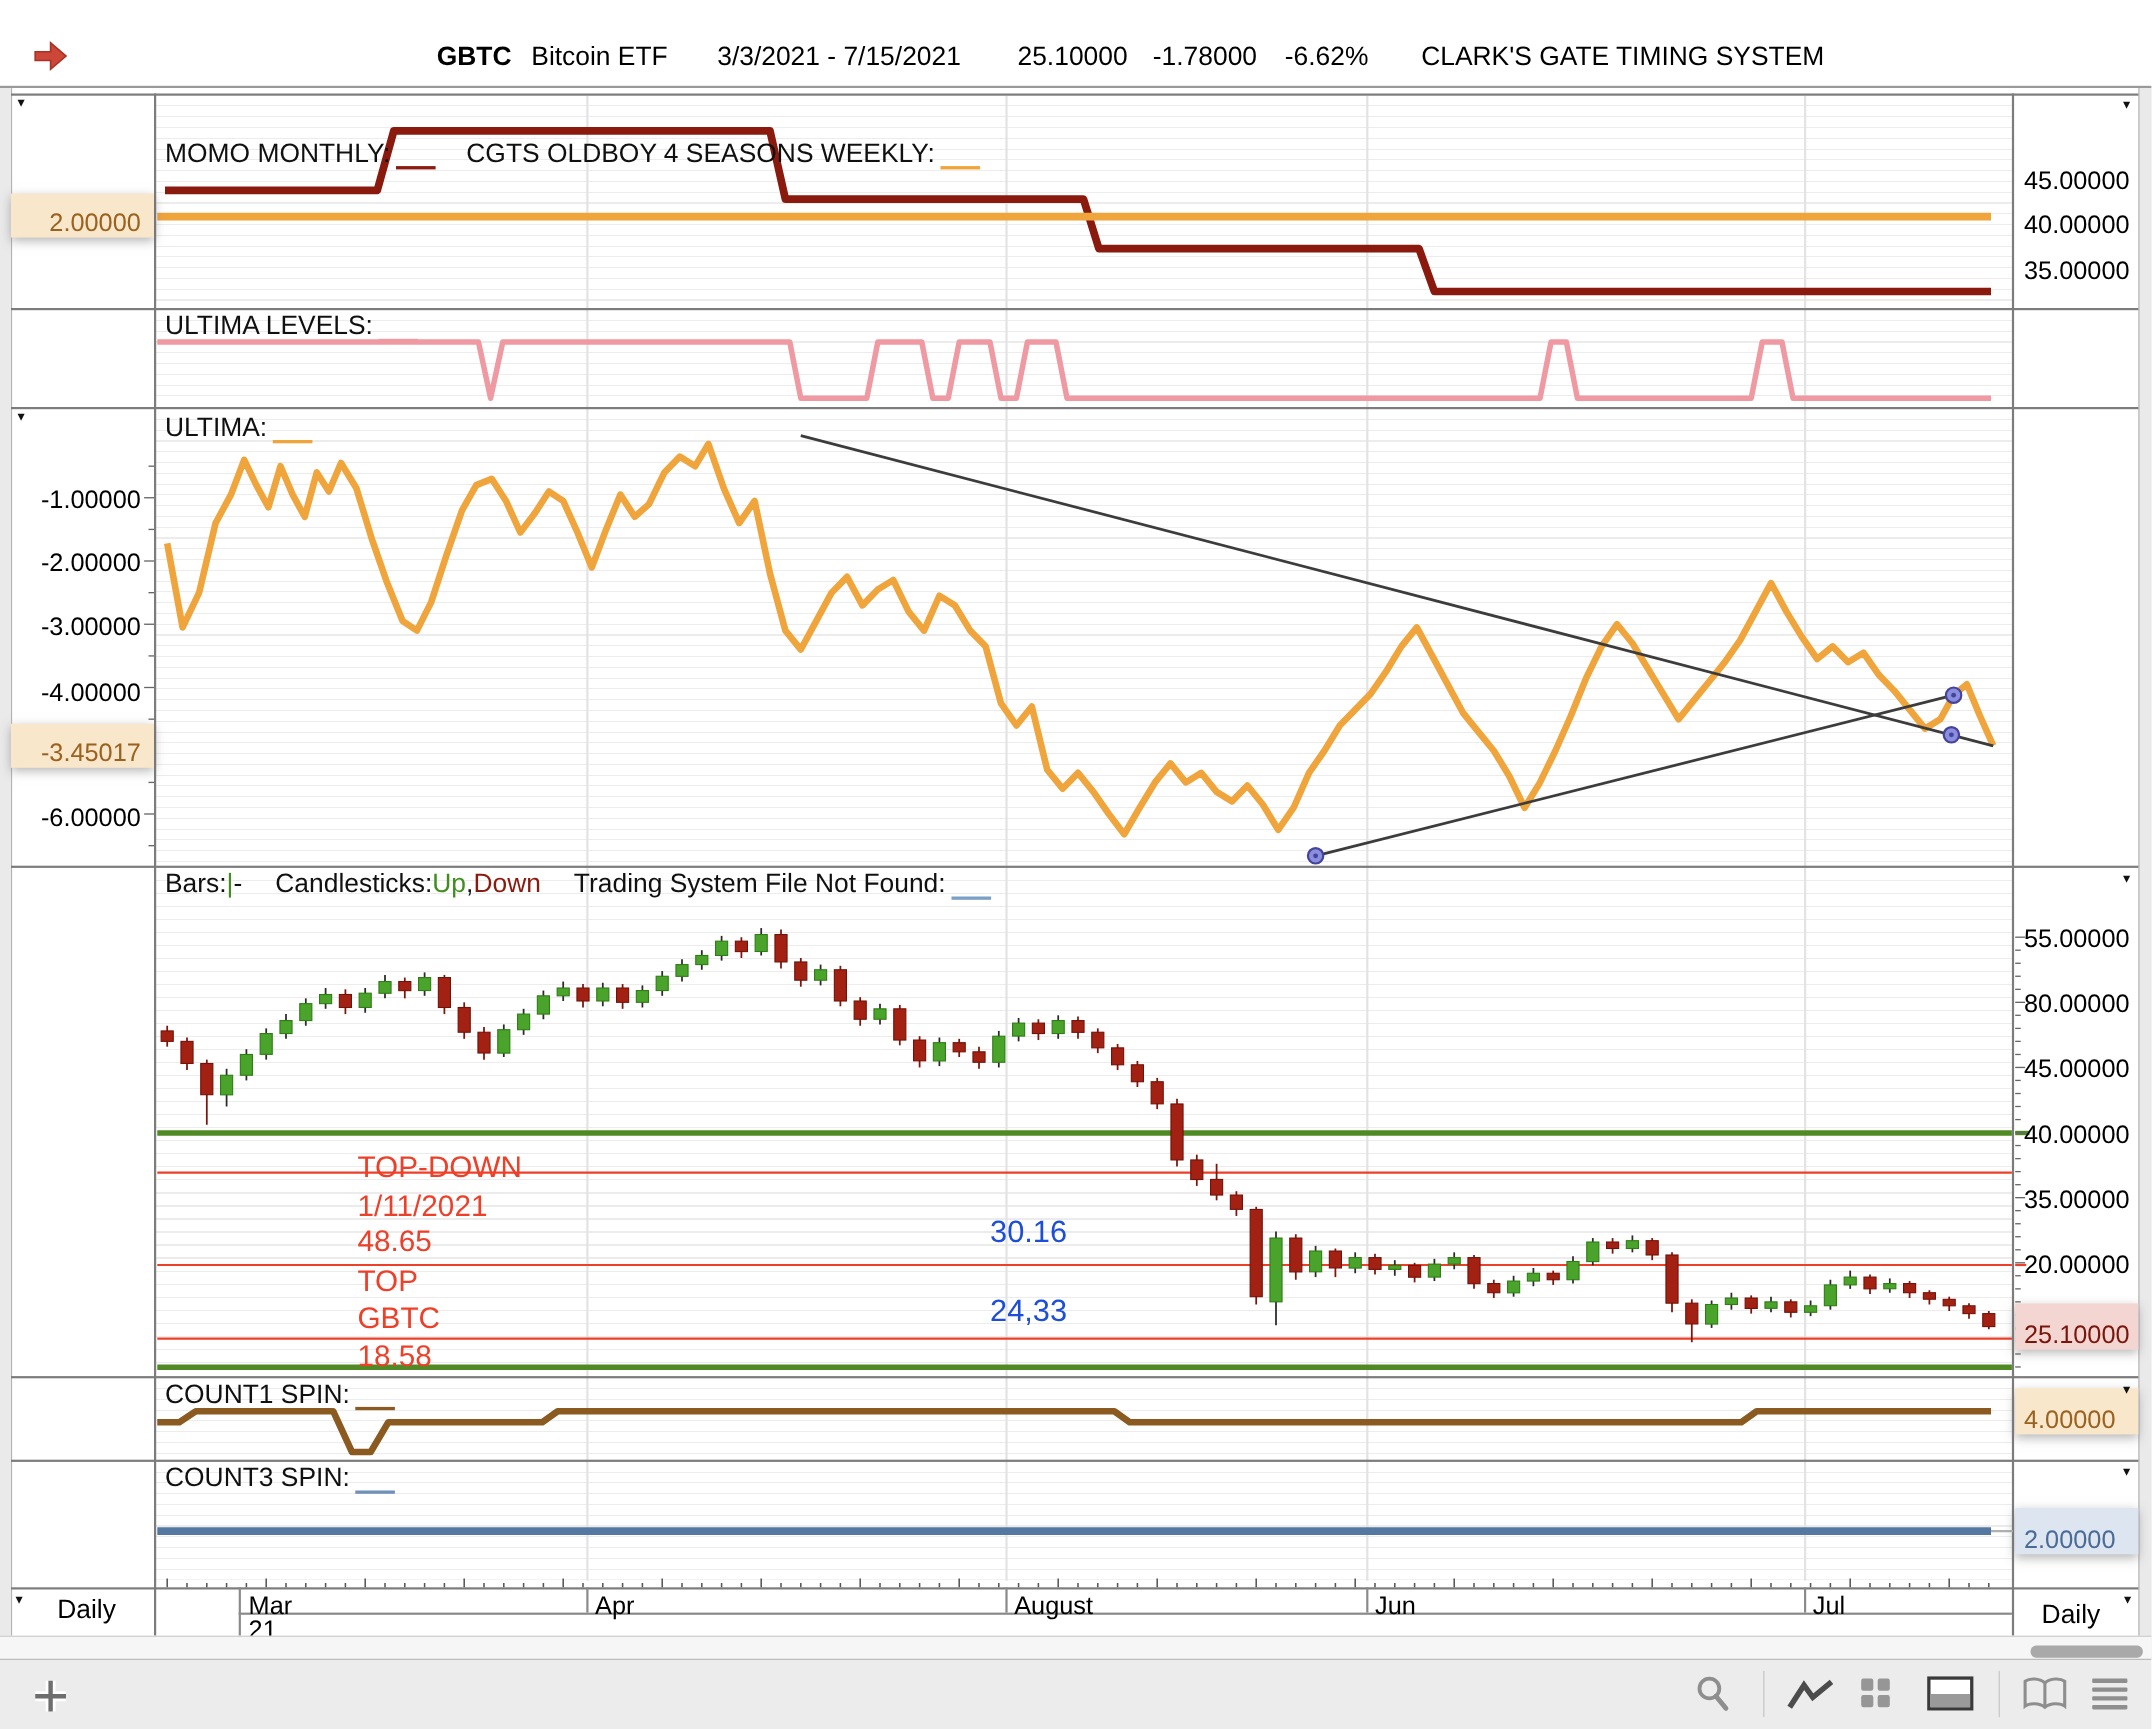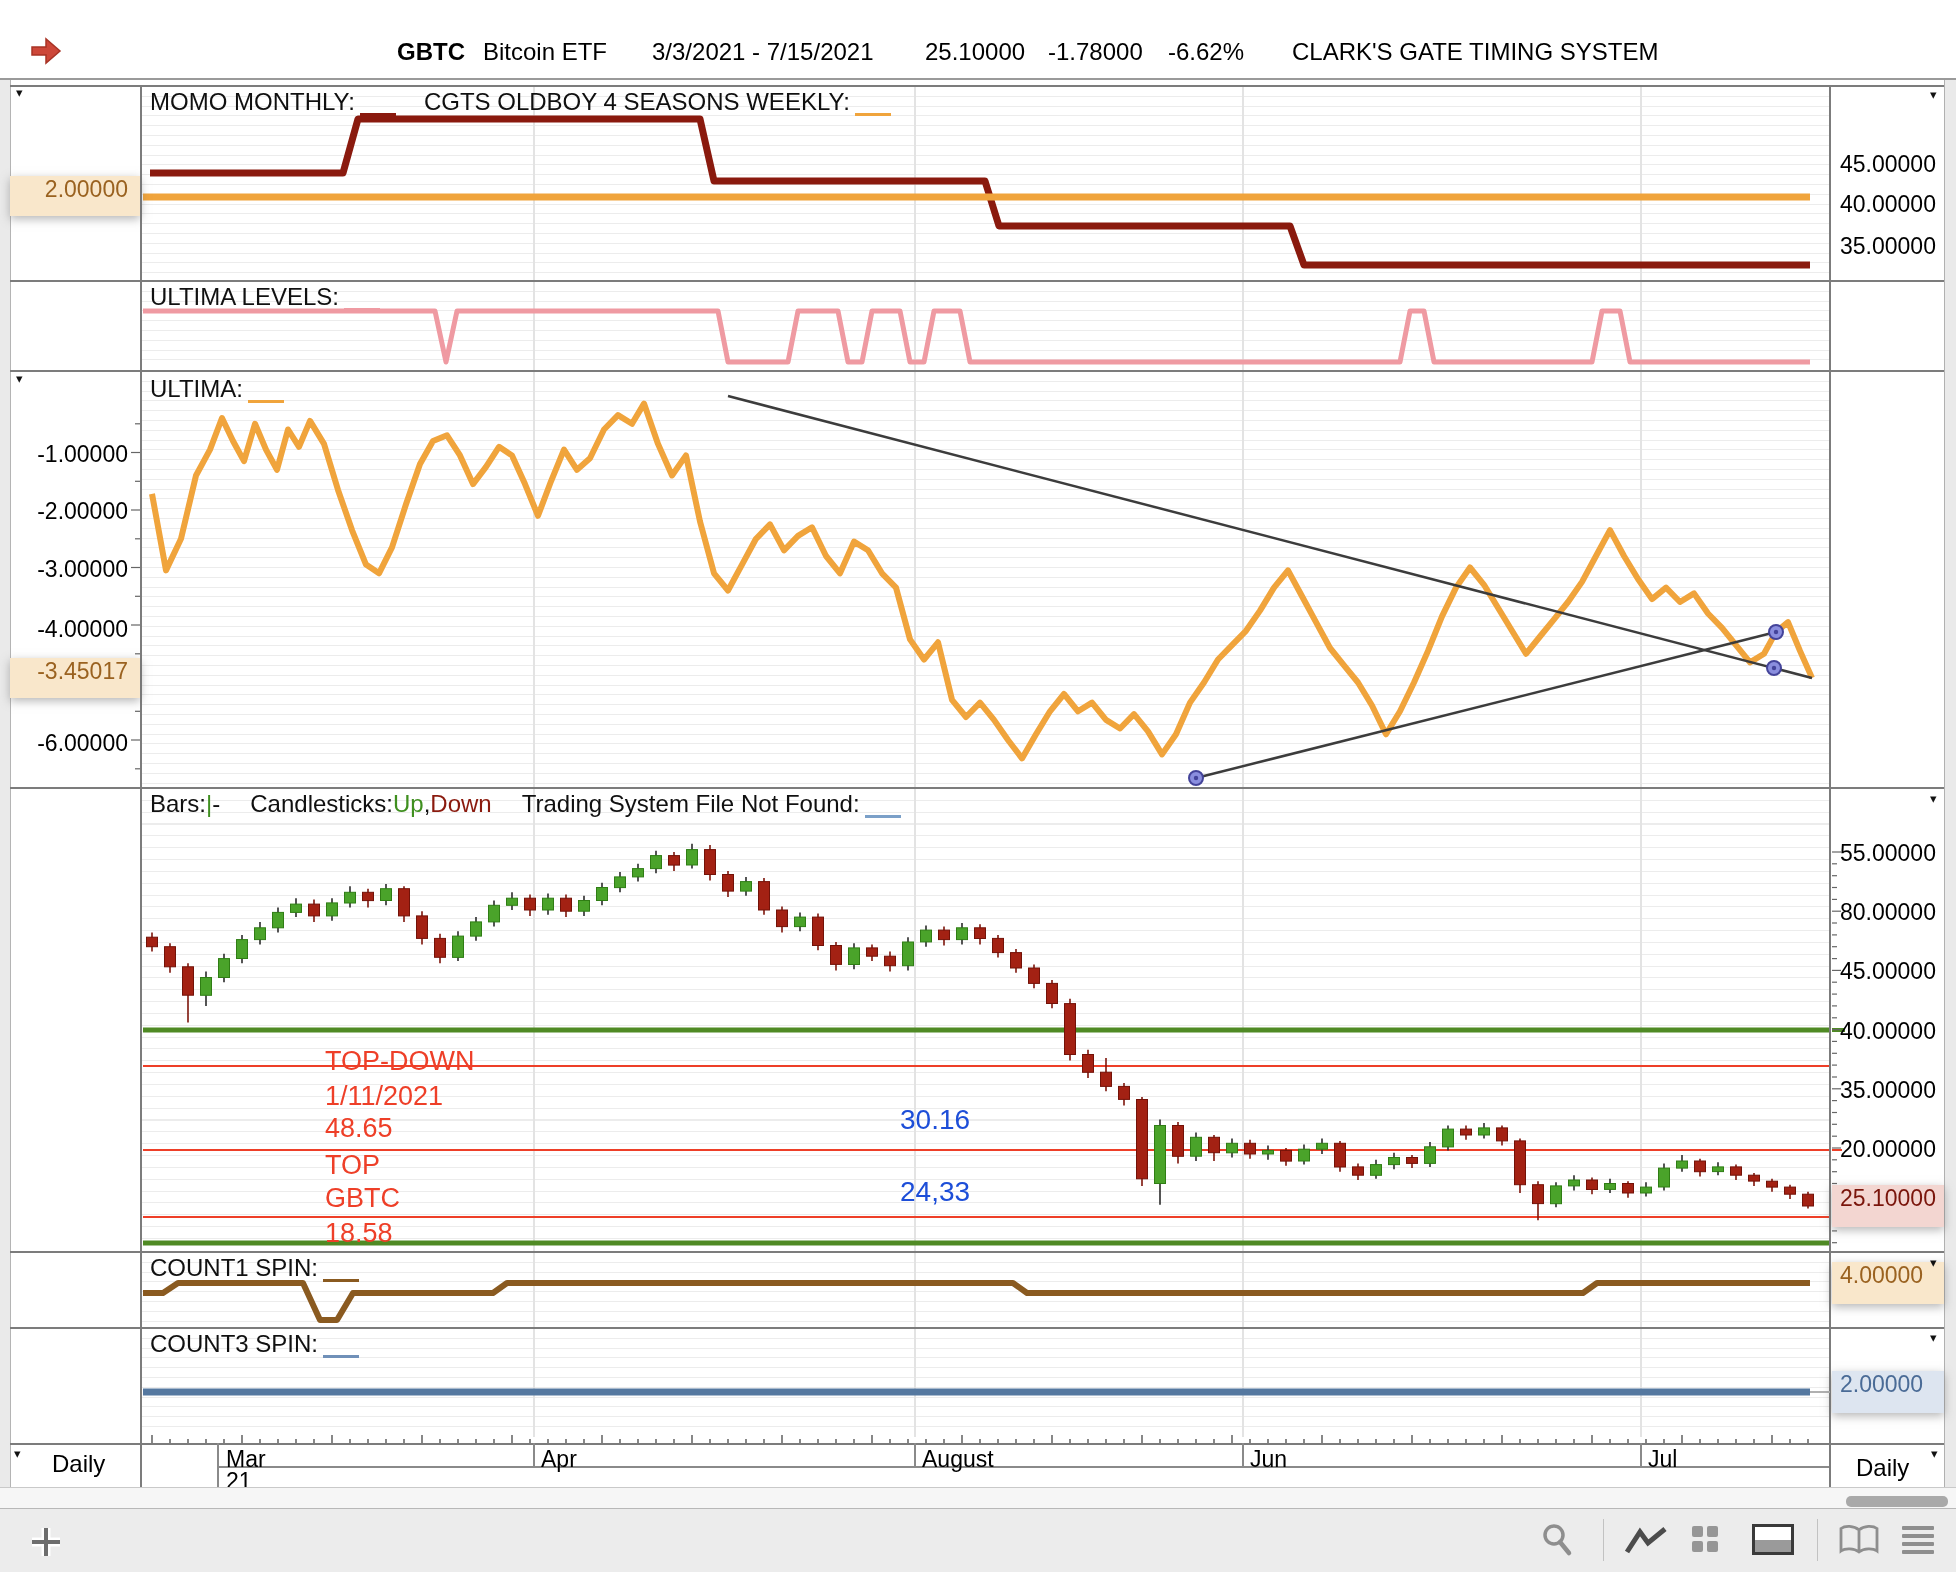--- a/index.html
+++ b/index.html
@@ -17,21 +17,21 @@
   .panel{left:141px;width:1688px;background:repeating-linear-gradient(to bottom,#ffffff 0px,#ffffff 8.8px,#ececec 8.8px,#ececec 9.8px);}
   #panel-price{background:repeating-linear-gradient(to bottom,#ffffff 0px,#ffffff 10.8px,#ececec 10.8px,#ececec 11.84px);}
   .vline-month{width:2px;background:#e3e3e3;top:87px;height:1350px;}
   .sep{left:10px;width:1934px;height:2px;background:#7c7c7c;}
   .vborder{width:2px;background:#7c7c7c;top:85px;height:1402px;}
   
   .plabel{font-size:24px;color:#101010;white-space:nowrap;display:flex;align-items:flex-end;}
   .uline{display:inline-block;width:36px;height:16px;border-bottom:3px solid #000;margin-left:5px;}
   .axlbl{font-size:23px;color:#000;white-space:nowrap;}
   .axlbl.right{width:128px;text-align:right;}
-  .hlbox{height:40px;box-shadow:0 3px 9px rgba(110,110,110,.5);display:flex;align-items:flex-start;}
+  .hlbox{height:40px;box-shadow:0 3px 9px rgba(110,110,110,.5);display:flex;align-items:flex-end;}
   .tri{font-size:13px;color:#111;line-height:13px;}
   .ann{font-size:27px;color:#ee3f28;white-space:nowrap;}
   .bigann{font-size:28px;color:#1d4ed8;white-space:nowrap;}
   #chart-svg{left:0;top:0;pointer-events:none;}
   
   .xcell-line{background:#8a8a8a;}
   .month{font-size:23px;color:#000;top:1446px;}
   
   #substrip{left:0;top:1487px;width:1956px;height:21px;background:#f6f6f6;border-top:1px solid #c9c9c9;}
   #toolbar{left:0;top:1508px;width:1956px;height:64px;background:#ececec;border-top:1px solid #b8b8b8;}
@@ -436,21 +436,21 @@
       <line x1="135" y1="653.8" x2="140" y2="653.8" stroke="#666" stroke-width="1.2"></line>
       <line x1="131" y1="682.5" x2="140" y2="682.5" stroke="#666" stroke-width="1.2"></line>
       <line x1="135" y1="711.3" x2="140" y2="711.3" stroke="#666" stroke-width="1.2"></line>
       <line x1="131" y1="740.0" x2="140" y2="740.0" stroke="#666" stroke-width="1.2"></line>
       <line x1="135" y1="768.8" x2="140" y2="768.8" stroke="#666" stroke-width="1.2"></line>
     </svg>
 
   <div class="abs plabel" style="left:150px;top:88px;">
     <span>MOMO MONTHLY:</span>
     <span class="uline" style="border-color:#8a1a0e;"></span>
-    <span style="margin-left:28px;">CGTS OLDBOY 4 SEASONS WEEKLY:</span>
+    <span style="margin-left:28px;margin-top:38px;">CGTS OLDBOY 4 SEASONS WEEKLY:</span>
     <span class="uline" style="border-color:#f0a43c;"></span>
   </div>
   <div class="abs plabel" style="left:150px;top:283px;">
     <span>ULTIMA LEVELS:</span>
     <span class="uline" style="border-color:#ef9aa2;"></span>
   </div>
   <div class="abs plabel" style="left:150px;top:375px;">
     <span>ULTIMA:</span>
     <span class="uline" style="border-color:#f0a43c;"></span>
   </div>

